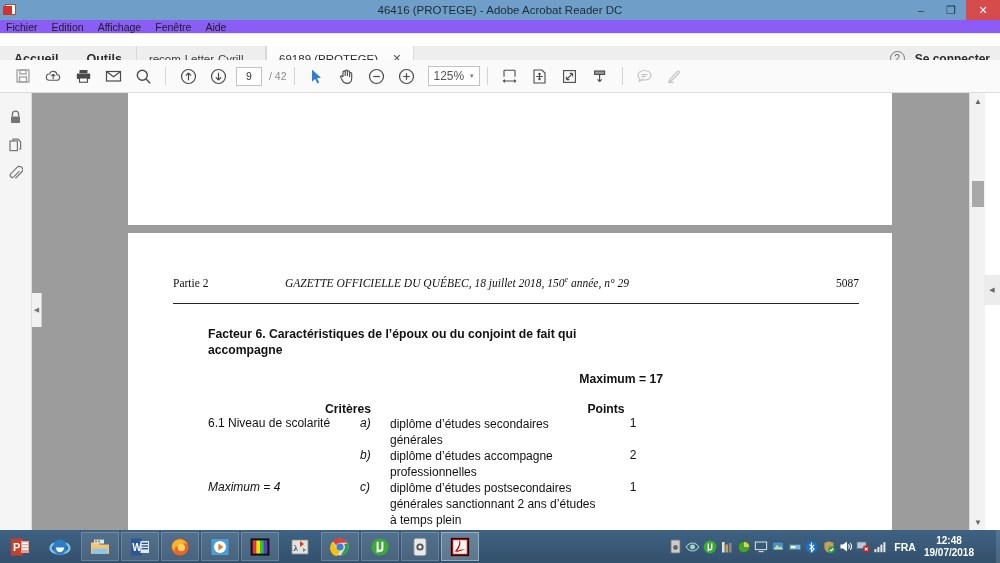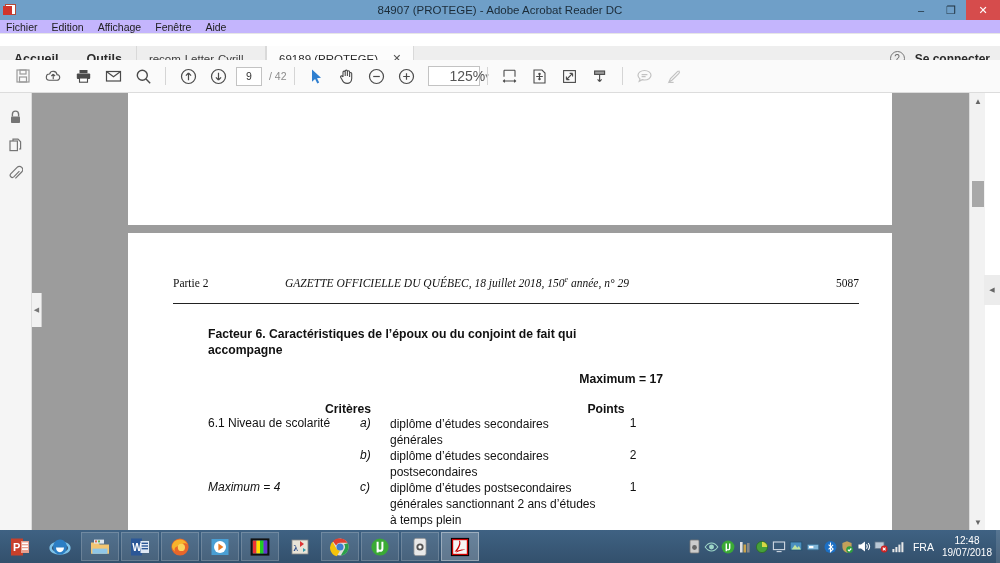--- a/index.html
+++ b/index.html
@@ -40,21 +40,21 @@
   }
   .wincontrols div {
     width: 30px; display: flex; align-items: center; justify-content: center;
     font-size: 11px; color: #21323f;
   }
   .wc-close { background: #d64c4c; color: #ffffff !important; width: 34px !important; }
 
   
   .menubar {
     position: absolute; top: 20px; left: 0; width: 1000px; height: 14px;
-    background: #c4b5fd; border-bottom: 1px solid #e6e6e6;
+    background: #8b5cf6; border-bottom: 1px solid #e6e6e6;
     display: flex; align-items: center; padding-left: 6px;
   }
   .menubar span {
     font-size: 10.5px; color: #1d1d1d; margin-right: 14px; line-height: 14px;
   }
 
   
   .tabstrip {
     position: absolute; top: 46px; left: 0; width: 1000px; height: 26px;
     background: #eeeeee; border-bottom: 1px solid #d4d4d4;
@@ -95,21 +95,21 @@
     width: 26px; height: 19px; border: 1px solid #c3c3c3; background: #fff;
     font-size: 10.5px; color: #333; display: flex; align-items: center;
     justify-content: center; margin-left: 3px;
   }
   .pagetotal { font-size: 10.5px; color: #8b8b8b; margin-left: 7px; }
   .zoombox {
     width: 52px; height: 20px; border: 1px solid #c3c3c3; background: #fff;
     display: flex; align-items: center; justify-content: space-between;
     padding: 0 5px; margin-left: 6px;
   }
-  .zoomval { font-size: 14px; color: #555; margin-left: 16px; }
+  .zoomval { font-size: 12px; color: #555; }
   .zoomcar { font-size: 7px; color: #777; }
 
   
   .navrail {
     position: absolute; top: 93px; left: 0; width: 32px; height: 437px;
     background: #f5f5f5; border-right: 1px solid #dcdcdc;
     display: flex; flex-direction: column; align-items: center; padding-top: 12px;
   }
   .navrail .rail-ic { width: 24px; height: 24px; display: flex; align-items: center; justify-content: center; margin-bottom: 4px; }
 
@@ -186,21 +186,21 @@
   }
   .tk {
     width: 38px; height: 29px; margin: 0 1px;
     display: flex; align-items: center; justify-content: center;
     position: relative;
   }
   .tk.grouped { background: rgba(255,255,255,0.10); border: 1px solid rgba(255,255,255,0.18); }
   .tk.active  { background: rgba(255,255,255,0.22); border: 1px solid rgba(255,255,255,0.35); }
   .tk .gl { width: 22px; height: 22px; display: block; }
   .tray {
-    margin-left: auto; display: flex; align-items: center; padding-right: 4px;
+    margin-left: auto; display: flex; align-items: center; padding-right: 22px; font-weight: bold;
   }
   .tray-ic { width: 17px; height: 20px; display: flex; align-items: center; justify-content: center; }
   .tray-lang { font-size: 10.5px; color: #ffffff; margin: 0 8px 0 6px; }
   .clock {
     font-size: 10px; color: #ffffff; text-align: center; line-height: 12px;
     padding-right: 4px;
   }
   .desk-strip {
     position: absolute; right: 0; top: 0; width: 4px; height: 33px;
     background: rgba(255,255,255,0.12);
@@ -209,21 +209,21 @@
 </head>
 <body>
 
 <div id="app">
 
   <div class="titlebar">
     <div class="title-icon">
       <div class="sq1"></div>
         <div class="sq2"></div>
     </div>
-    <div class="title-text">84907 (PROTEGE) - Adobe Acrobat Reader DC</div>
+    <div class="title-text">46416 (PROTEGE) - Adobe Acrobat Reader DC</div>
     <div class="wincontrols">
       <div>–</div>
       <div>❐</div>
       <div class="wc-close">✕</div>
     </div>
   </div>
 
   <div class="menubar">
     <span>Fichier</span>
     <span>Edition</span>
@@ -421,21 +421,21 @@
           <div class="row">
             <div class="c-label">6.1 Niveau de scolarité</div>
             <div class="c-letter">a)</div>
             <div class="c-desc">diplôme d’études secondaires générales</div>
             <div class="c-pts">1</div>
           </div>
 
           <div class="row">
             <div class="c-label"></div>
             <div class="c-letter">b)</div>
-            <div class="c-desc">diplôme d’études secondaires postsecondaires</div>
+            <div class="c-desc">diplôme d’études accompagne professionnelles</div>
             <div class="c-pts">2</div>
           </div>
 
           <div class="row">
             <div class="c-label ital">Maximum = 4</div>
             <div class="c-letter">c)</div>
             <div class="c-desc">diplôme d’études postsecondaires générales sanctionnant 2 ans d’études à temps plein</div>
             <div class="c-pts">1</div>
           </div>
 

